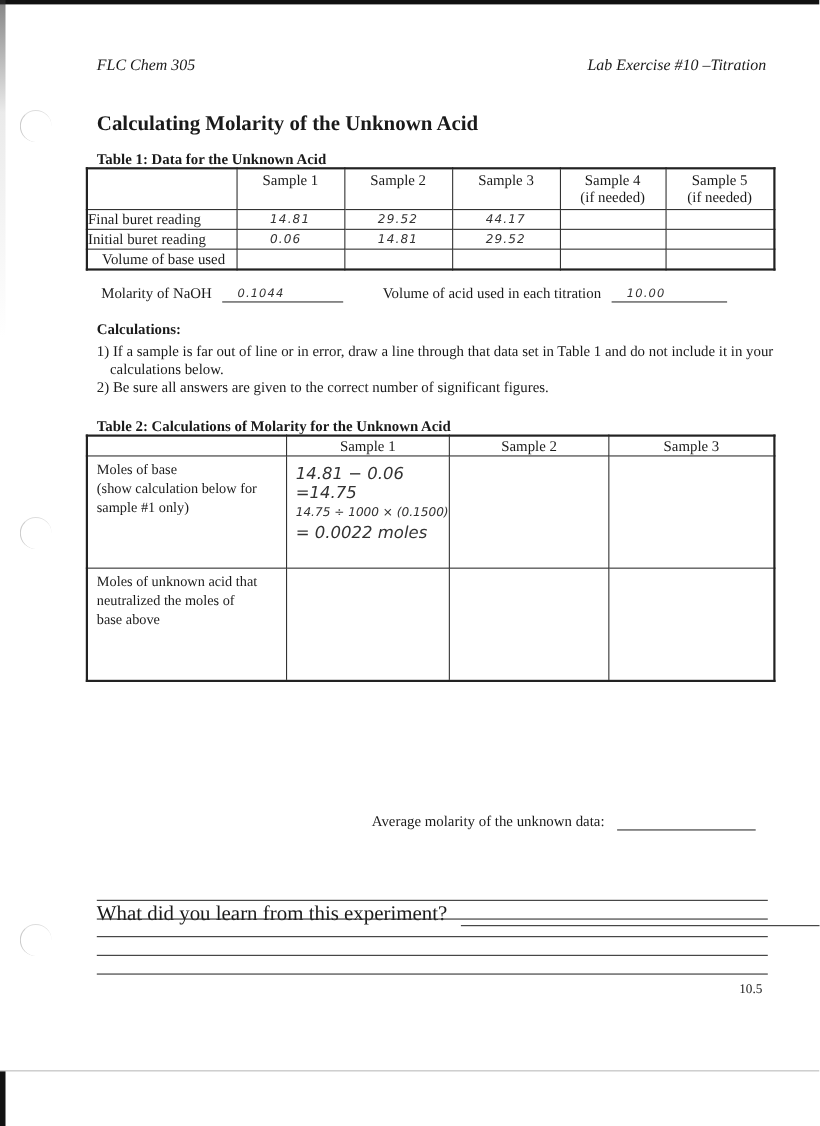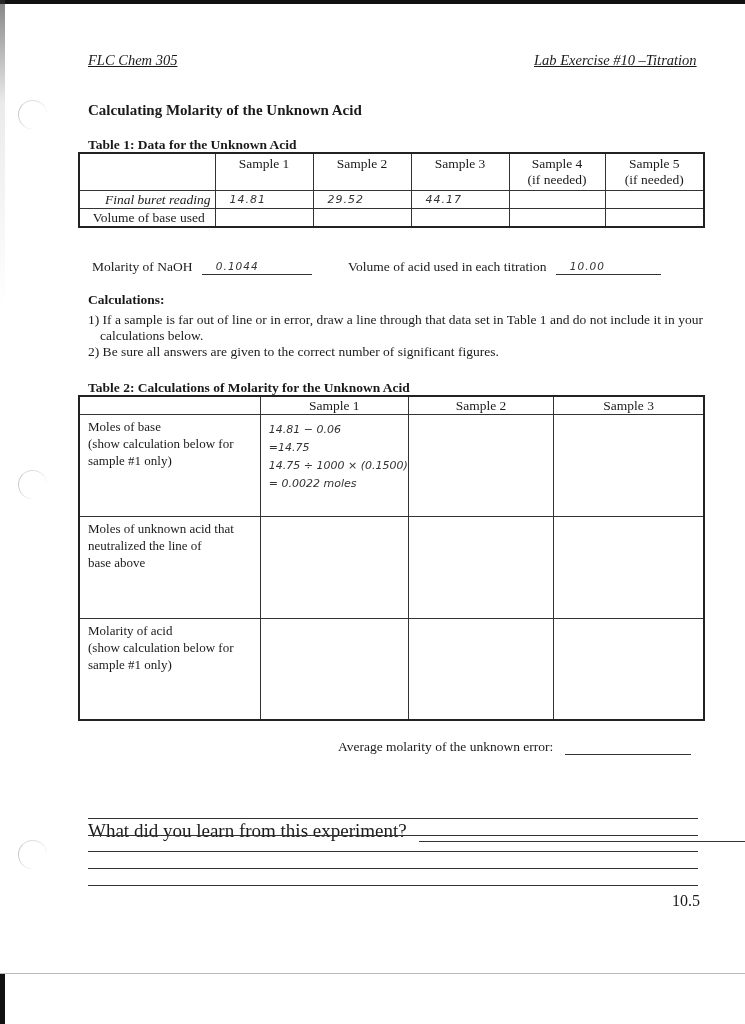--- a/index.html
+++ b/index.html
@@ -9,55 +9,55 @@
       font-family: "Liberation Serif", "DejaVu Serif", serif;
       color: #1a1a1a;
     }
     .scan-top { position: absolute; left: 0; top: 0; width: 745px; height: 4px; background: #111; }
     .scan-left { position: absolute; left: 0; top: 0; width: 5px; height: 1024px; background: linear-gradient(#333, #ddd 10%, #fff 30%); opacity: .6; }
     .scan-bottom-edge { position: absolute; left: 0; top: 973px; width: 745px; height: 1px; background: #bbb; }
     .scan-bottom-bar { position: absolute; left: 0; top: 974px; width: 5px; height: 50px; background: #111; }
     .punch { position: absolute; left: 18px; width: 28px; height: 28px; border-radius: 50%; border-left: 1px solid #ccc; border-top: 1px solid #ddd; }
 
     .abs { position: absolute; white-space: nowrap; }
-    .header-left, .header-right { font-style: italic; font-size: 14.5px; top: 52px; text-decoration: underline; }
+    .header-left, .header-right { font-style: italic; font-size: 14.5px; top: 52px; }
     .header-left { left: 88px; }
     .header-right { left: 534px; }
-    .section-title { left: 88px; top: 102px; font-weight: bold; font-size: 15px; }
+    .section-title { left: 88px; top: 102px; font-weight: bold; font-size: 19px; }
     .table-caption { left: 88px; font-weight: bold; font-size: 13.5px; }
 
     table { border-collapse: collapse; position: absolute; font-size: 13.5px; }
     td, th { border: 1px solid #333; font-weight: normal; padding: 0; margin-left: 16px; }
     .t1 { left: 78px; top: 152px; width: 627px; border: 2px solid #222; }
     .t1 th { height: 34px; vertical-align: top; text-align: center; line-height: 16px; padding-top: 2px; }
     .t1 td { height: 17px; line-height: 17px; }
-    .t1 .rowlabel { text-align: right; padding-right: 4px; font-style: italic; }
+    .t1 .rowlabel { text-align: left; padding-right: 4px; }
     .t1 .lastlabel { text-align: center; padding-left: 3px; }
     .hand { font-family: "DejaVu Sans", sans-serif; font-size: 11px; color: #333; font-style: italic; letter-spacing: 1px; }
-    .t1 .hand { padding-left: 14px; }
+    .t1 .hand { padding-left: 30px; }
 
     .field-row { top: 258px; font-size: 13.5px; }
     .blank { display: inline-block; border-bottom: 1px solid #333; vertical-align: bottom; height: 16px; }
     .blank .hand { padding-left: 14px; font-size: 10.5px; }
 
     .calc-title { left: 88px; top: 292px; font-weight: bold; font-size: 13.5px; }
     .calc-item { left: 88px; font-size: 13.5px; line-height: 16px; white-space: normal; width: 610px; }
 
     .t2 { left: 78px; top: 395px; width: 627px; border: 2px solid #222; }
     .t2 th { height: 17px; text-align: center; line-height: 16px; }
     .t2 td { vertical-align: top; }
     .t2 .label { padding: 3px 8px 0 8px; line-height: 17px; font-size: 13px; }
     .t2 .hand-calc { padding: 6px 0 0 8px; }
-    .t2 .hand-calc div { font-family: "DejaVu Sans", sans-serif; font-style: italic; color: #333; font-size: 11px; line-height: 18px; white-space: nowrap; }
+    .t2 .hand-calc div { font-family: "DejaVu Sans", sans-serif; font-style: italic; color: #333; font-size: 15px; line-height: 18px; white-space: nowrap; }
     .t2 .hand-calc div.small { font-size: 11px; }
 
     .avg { left: 338px; top: 738px; font-size: 13.5px; }
     .learn { left: 88px; top: 820px; font-size: 19px; }
     .line { position: absolute; left: 88px; width: 610px; height: 1px; background: #333; }
-    .page-num { left: 672px; top: 892px; font-size: 16px; }
+    .page-num { left: 672px; top: 892px; font-size: 12px; }
   </style>
 </head>
 <body>
 
 <div class="scan-top"></div>
 <div class="scan-left"></div>
 <div class="punch" style="top:100px"></div>
 <div class="punch" style="top:470px"></div>
 <div class="punch" style="top:840px"></div>
 
@@ -83,20 +83,28 @@
     <th><span>Sample 2</span></th>
     <th><span>Sample 3</span></th>
     <th><span>Sample 4</span><br><span>(if needed)</span></th>
     <th><span>Sample 5</span><br><span>(if needed)</span></th>
   </tr>
   <tr>
     <td class="rowlabel">Final buret reading</td>
     <td class="hand">14.81</td>
     <td class="hand">29.52</td>
     <td class="hand">44.17</td>
+    <td class="hand"></td>
+    <td class="hand"></td>
+  </tr>
+  <tr>
+    <td class="rowlabel">Initial buret reading</td>
+    <td class="hand">0.06</td>
+    <td class="hand">14.81</td>
+    <td class="hand">29.52</td>
     <td class="hand"></td>
     <td class="hand"></td>
   </tr>
   <tr>
     <td class="lastlabel">Volume of base used</td>
     <td class="hand"></td>
     <td class="hand"></td>
     <td class="hand"></td>
     <td class="hand"></td>
     <td class="hand"></td>
@@ -143,42 +151,32 @@
       <div>=14.75</div>
       <div class="small">14.75 ÷ 1000 × (0.1500)</div>
       <div>= 0.0022 moles</div>
     </td>
     <td></td>
     <td></td>
   </tr>
   <tr style="height:102px">
     <td class="label">
       <div>Moles of unknown acid that</div>
-      <div>neutralized the line of</div>
+      <div>neutralized the moles of</div>
       <div>base above</div>
-    </td>
-    <td></td>
-    <td></td>
-    <td></td>
-  </tr>
-  <tr style="height:101px">
-    <td class="label">
-      <div>Molarity of acid</div>
-      <div>(show calculation below for</div>
-      <div>sample #1 only)</div>
     </td>
     <td></td>
     <td></td>
     <td></td>
   </tr>
 </tbody>
   </table>
 
 <div class="abs avg">
-  <span>Average molarity of the unknown error:</span>
+  <span>Average molarity of the unknown data:</span>
   <span class="blank" style="width:126px;margin-left:8px"></span>
 </div>
 
 <div class="abs learn">
   <span>What did you learn from this experiment?</span>
   <span class="blank" style="width:356px;margin-left:8px"></span>
 </div>
 <div class="line" style="top:818px"></div>
 <div class="line" style="top:835px"></div>
 <div class="line" style="top:851px"></div>

